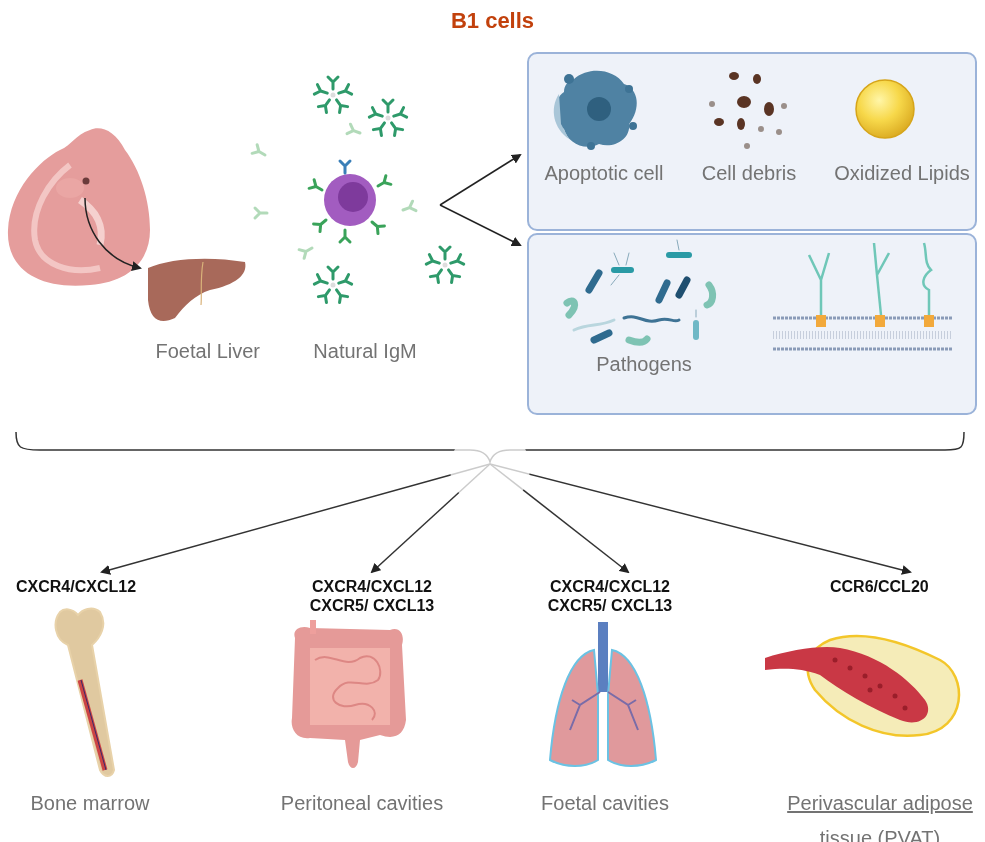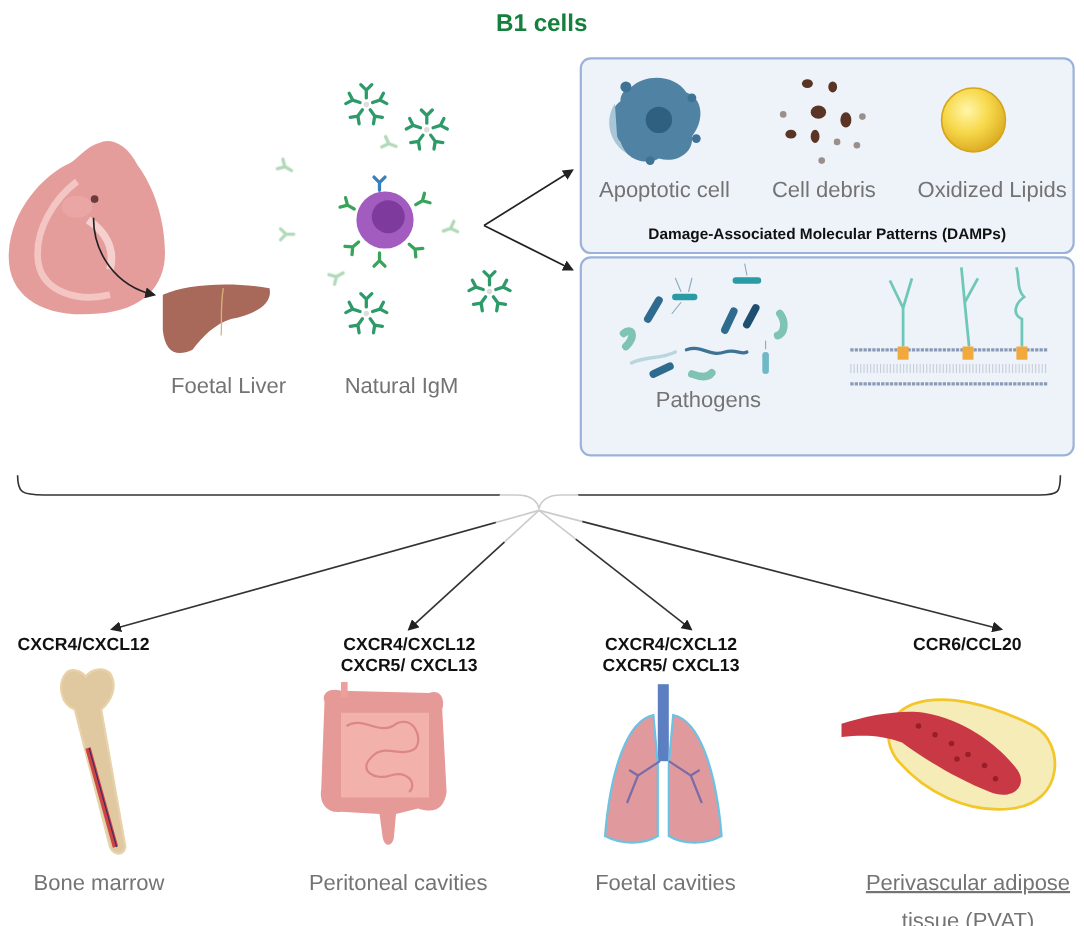--- a/index.html
+++ b/index.html
@@ -1,18 +1,18 @@
 <!DOCTYPE html>
 <html><head>
 <meta charset="utf-8">
 <style>
   html,body{margin:0;padding:0;background:#fff;}
   body{width:985px;height:842px;position:relative;overflow:hidden;font-family:"Liberation Sans",sans-serif;color:#222;}
   .abs{position:absolute;}
-  .title{left:0;width:985px;top:8px;text-align:center;font-weight:bold;font-size:22px;color:#15803d;}
+  .title{left:0;width:985px;top:8px;text-align:center;font-weight:bold;font-size:22px;color:#c2410c;}
   .lbl{font-size:20px;color:#737373;text-align:center;white-space:nowrap;}
   .bold{font-weight:bold;font-size:16px;color:#111;white-space:nowrap;}
   .panel{border:2px solid #9bb3d9;border-radius:10px;background:#eef2f9;}
   .center{text-align:center;}
   svg{position:absolute;left:0;top:0;overflow:visible;}
 </style>
 </head>
 <body>
 
 <div class="abs title">B1 cells</div>
@@ -126,21 +126,20 @@
           <circle cx="232" cy="75" r="3"></circle>
           <circle cx="218" cy="92" r="3"></circle>
           <circle cx="250" cy="78" r="3"></circle>
         </g>
     </g>
     <circle cx="356" cy="55" r="29" fill="url(#lipid)" stroke="#d6a51a" stroke-width="1.5"></circle>
   </svg>
   <div class="abs lbl" style="left:0;top:108px;width:150px;">Apoptotic cell</div>
   <div class="abs lbl" style="left:155px;top:108px;width:130px;">Cell debris</div>
   <div class="abs lbl" style="left:298px;top:108px;width:150px;">Oxidized Lipids</div>
-  <div class="abs bold center" style="left:0;top:150px;width:446px;font-size:14px;">Damage-Associated Molecular Patterns (DAMPs)</div>
 </div>
 
 <div class="abs panel" style="left:527px;top:233px;width:446px;height:178px;">
   <svg width="446" height="178">
     <g stroke-linecap="round">
       <line x1="60" y1="55" x2="70" y2="38" stroke="#2f6b8f" stroke-width="7"></line>
       <line x1="85" y1="35" x2="102" y2="35" stroke="#2a9aa5" stroke-width="6"></line>
       <line x1="130" y1="65" x2="138" y2="48" stroke="#2f6b8f" stroke-width="7"></line>
       <line x1="150" y1="60" x2="158" y2="45" stroke="#1f4f70" stroke-width="7"></line>
       <line x1="140" y1="20" x2="160" y2="20" stroke="#2a9aa5" stroke-width="6"></line>

